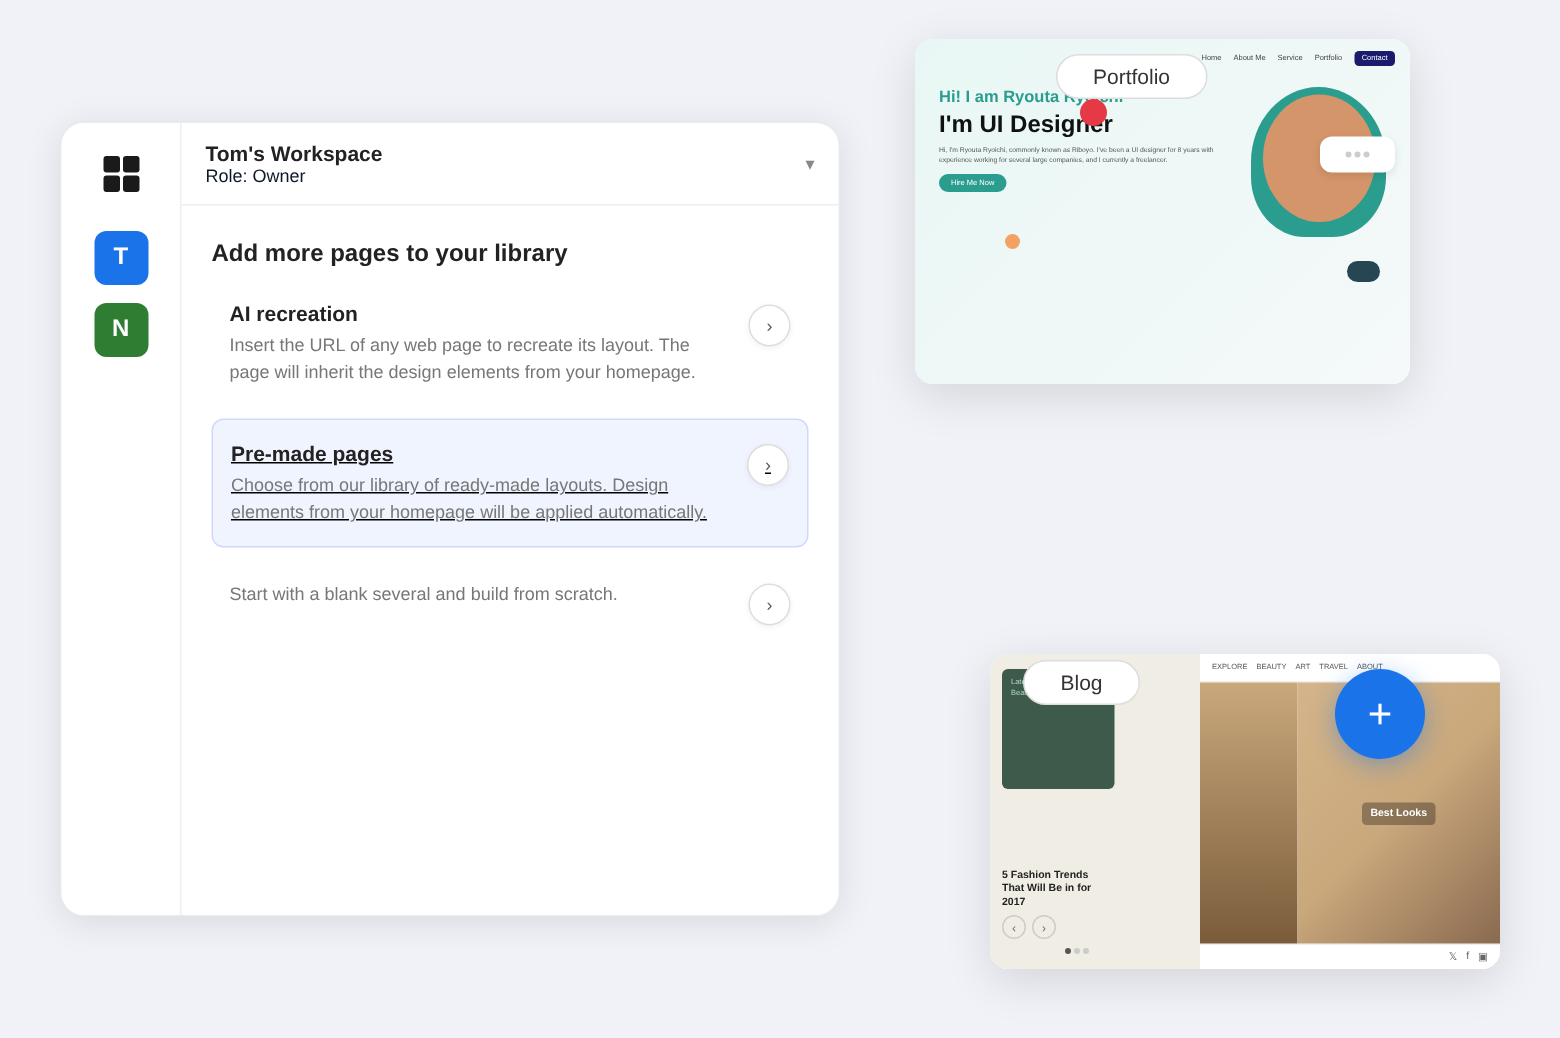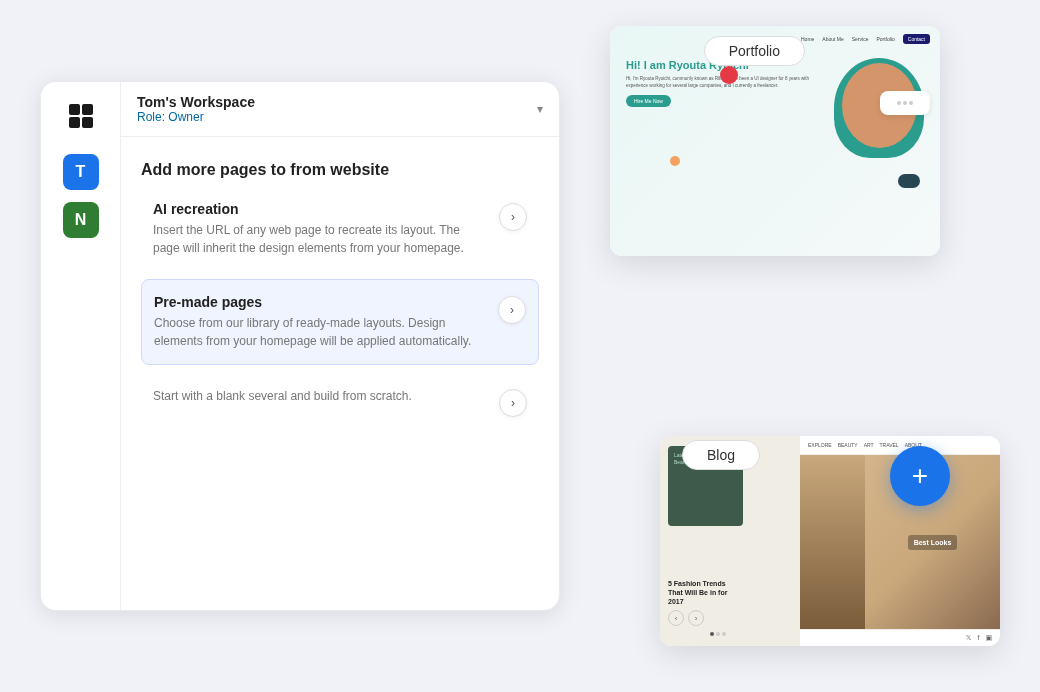--- a/index.html
+++ b/index.html
@@ -418,21 +418,21 @@
     }
 
     .workspace-name {
       font-size: 14px;
       font-weight: 600;
       color: #222;
     }
 
     .workspace-role {
       font-size: 12px;
-      color: #0369a1;
+      color: #0f172a;
     }
 
     .workspace-chevron {
       font-size: 12px;
       color: #888;
     }
 
     .content-area {
       padding: 24px 20px;
       flex: 1;
@@ -459,20 +459,21 @@
       padding: 14px 12px;
       border-radius: 8px;
       margin-bottom: 8px;
       cursor: pointer;
       transition: background 0.15s;
     }
 
     .option-item.selected {
       background: #f0f4ff;
       border: 1px solid #d0d8ff;
+      text-decoration: underline;
     }
 
     .option-text {
       flex: 1;
     }
 
     .option-title {
       font-size: 14px;
       font-weight: 600;
       color: #222;
@@ -536,20 +537,21 @@
       <div class="portfolio-nav">
         <span class="portfolio-nav-item">Home</span>
         <span class="portfolio-nav-item">About Me</span>
         <span class="portfolio-nav-item">Service</span>
         <span class="portfolio-nav-item">Portfolio</span>
         <span class="portfolio-nav-btn">Contact</span>
       </div>
       <div class="portfolio-hero">
         <div class="portfolio-text">
           <h1>Hi! I am Ryouta Ryoichi</h1>
+          <h2>I'm UI Designer</h2>
           <p>Hi, I'm Ryouta Ryoichi, commonly known as Riboyo. I've been a UI designer for 8 years with experience working for several large companies, and I currently a freelancer.</p>
           <span class="portfolio-text-btn">Hire Me Now</span>
         </div>
         <div class="portfolio-person">
           <div class="portfolio-person-face"></div>
         </div>
       </div>
       <div class="portfolio-dot-red"></div>
       <div class="portfolio-dot-yellow"></div>
       <div class="portfolio-dot-teal"></div>
@@ -632,21 +634,21 @@
     <div class="main-content">
       <div class="workspace-header">
         <div class="workspace-info">
           <span class="workspace-name">Tom's Workspace</span>
           <span class="workspace-role">Role: Owner</span>
         </div>
         <span class="workspace-chevron">▾</span>
       </div>
 
       <div class="content-area">
-        <div class="content-title">Add more pages to from website</div>
+        <div class="content-title">Add more pages to your library</div>
 
         <div class="option-item">
           <div class="option-text">
             <div class="option-title">AI recreation</div>
             <div class="option-desc">Insert the URL of any web page to recreate its layout. The page will inherit the design elements from your homepage.</div>
           </div>
           <div class="option-arrow">›</div>
         </div>
 
         <div class="option-item selected">

